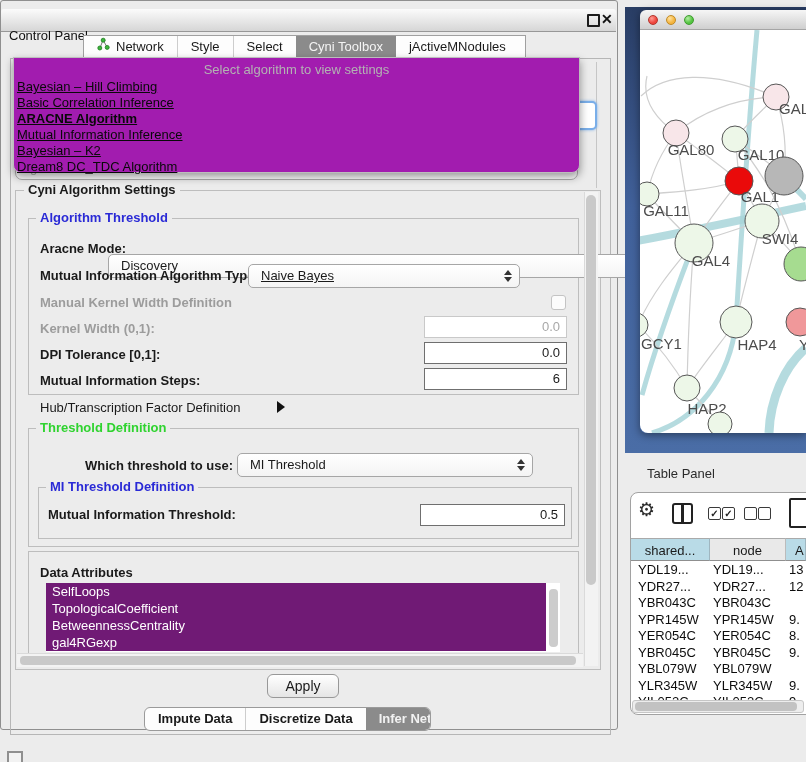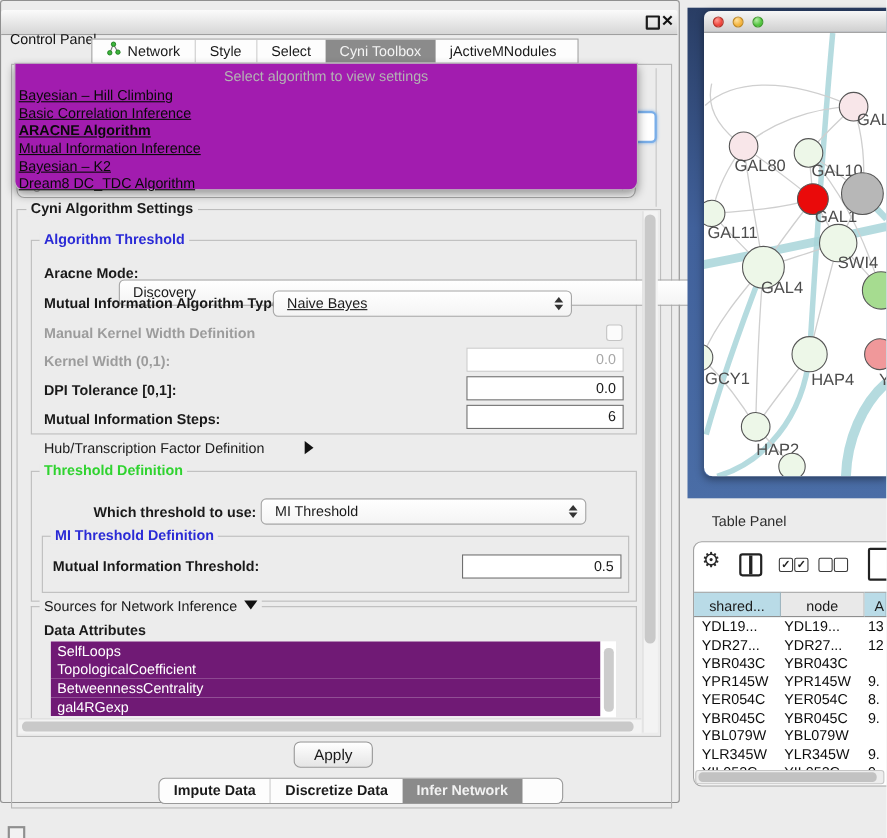--- a/index.html
+++ b/index.html
@@ -72,21 +72,21 @@
   .tri-down{display:inline-block;width:0;height:0;border-left:6px solid transparent;border-right:6px solid transparent;border-top:8px solid #111;margin-left:6px;vertical-align:1px;}
 
   .listbox{left:46px;top:583px;width:500px;height:69px;background:#fff;overflow:hidden;}
   .attr-item{height:17px;line-height:17px;background:#701a75;color:#fff;padding-left:6px;}
   .list-scroll{left:546px;top:583px;width:14px;height:69px;background:#fff;}
   .list-thumb{left:549px;top:589px;width:9px;height:58px;background:#cccccc;border-radius:4px;}
 
   .apply-btn{left:267px;top:674px;width:72px;height:24px;background:linear-gradient(#ffffff,#e5e5e5);
              border:1px solid #989898;border-radius:6px;text-align:center;line-height:22px;font-size:14px;box-sizing:border-box;}
 
-  .btabbar{left:144px;top:707px;width:368px;height:24px;background:#fdfdfd;border:1px solid #9a9a9a;
+  .btabbar{left:144px;top:707px;width:287px;height:24px;background:#fdfdfd;border:1px solid #9a9a9a;
            border-radius:6px;display:flex;overflow:hidden;box-sizing:border-box;font-weight:bold;}
   .btab{padding:0 13px;line-height:22px;border-left:1px solid #cdcdcd;white-space:nowrap;}
   .btab:first-child{border-left:none;}
   .btab.sel{background:#8b8b8b;color:#f2f2f2;border-left:none;}
 
   .mini-square{left:7px;top:751px;width:12px;height:11px;border:2px solid #8f8f8f;background:#f2f2f2;}
 
   
   .desktop{left:625px;top:7px;width:181px;height:446px;background:linear-gradient(180deg,#293d64 0%,#41619b 45%,#4a6da6 100%);}
   .net-window{left:640px;top:10px;width:166px;height:423px;border-radius:6px 0 0 6px;box-shadow:0 2px 8px rgba(0,0,0,.45);}
@@ -211,21 +211,20 @@
     <span>MI Threshold</span>
     <span class="spin"></span>
   </div>
 
   <div class="abs frame" style="left:38px;top:487px;width:532px;height:50px;"></div>
   <div class="legend blue" style="left:46px;top:480px;">MI Threshold Definition</div>
   <div class="lab" style="left:48px;top:507px;">Mutual Information Threshold:</div>
   <div class="field en" style="left:420px;top:504px;width:145px;">0.5</div>
 
   <div class="abs frame" style="left:28px;top:551px;width:549px;height:101px;border-bottom:none;"></div>
-  <div class="legend plain" style="left:36px;top:544px;"><span>Sources for Network Inference</span><span class="tri-down"></span></div>
   <div class="lab" style="left:40px;top:565px;">Data Attributes</div>
   <div class="abs listbox" id="attr-list">
       <div class="attr-item">SelfLoops</div>
       <div class="attr-item">TopologicalCoefficient</div>
       <div class="attr-item">BetweennessCentrality</div>
       <div class="attr-item">gal4RGexp</div>
     </div>
   <div class="abs list-scroll"></div>
   <div class="abs list-thumb"></div>
 

